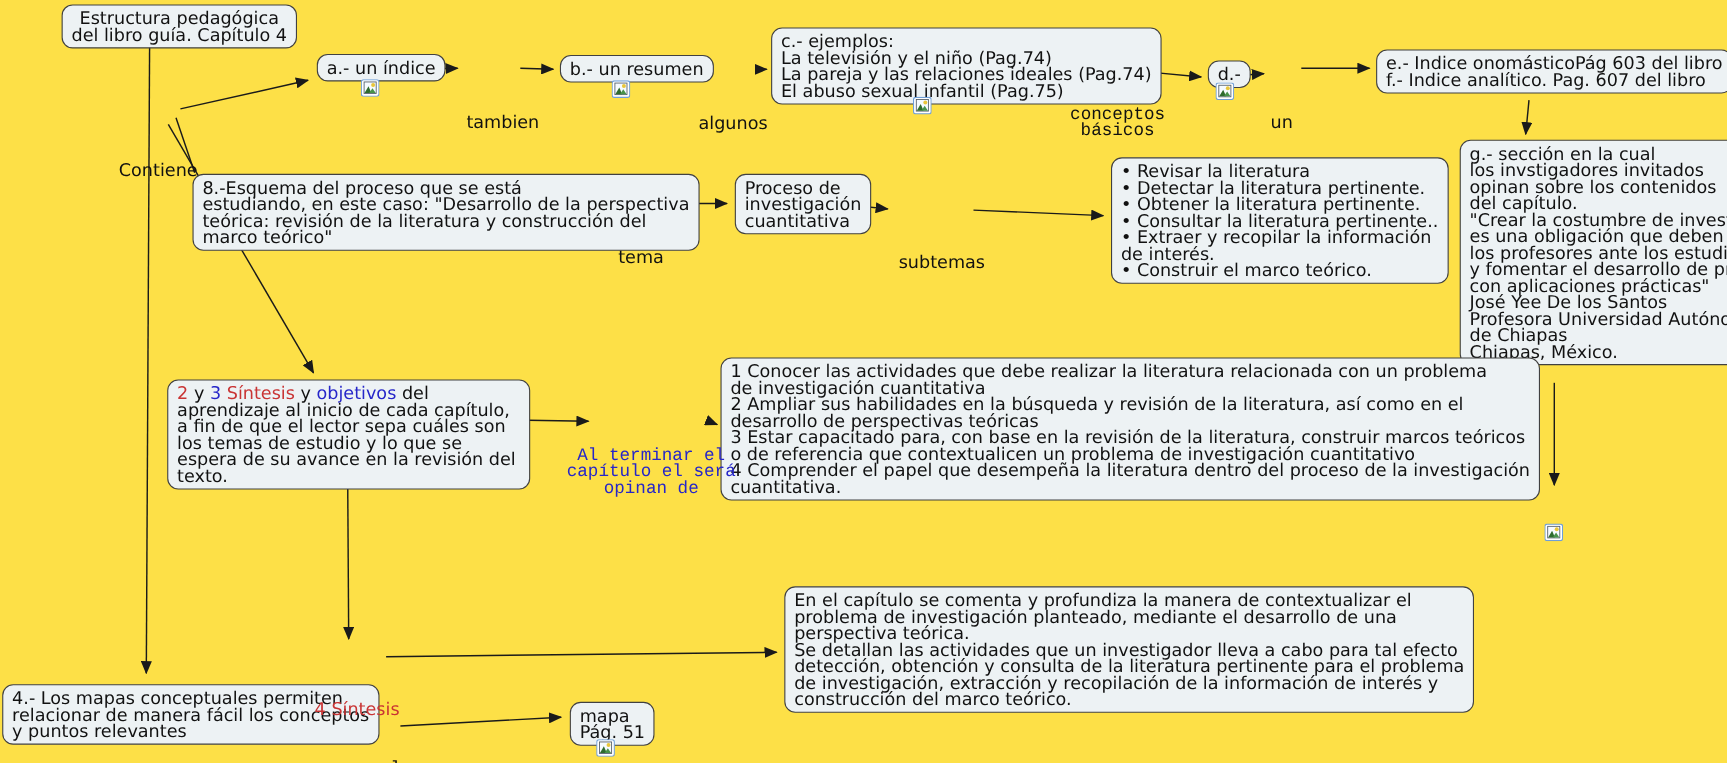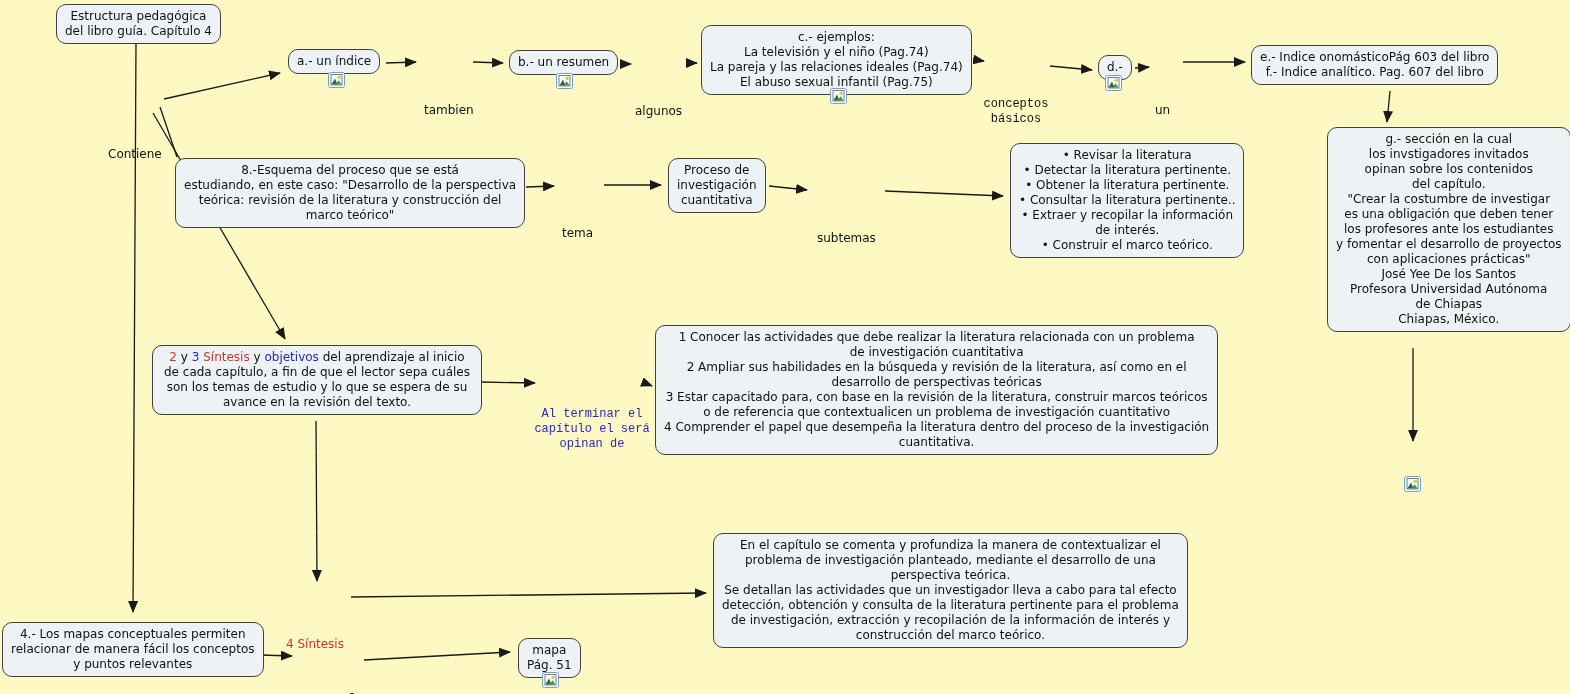--- a/index.html
+++ b/index.html
@@ -1,25 +1,25 @@
 <!DOCTYPE html>
 <html><head>
 <meta charset="utf-8">
 <style>
   html,body{margin:0;padding:0;background:#fff;}
   .canvas{
-    position:relative;width:1570px;height:694px;background:#fef9c3;
+    position:relative;width:1570px;height:694px;background:#fde047;
     font-family:"DejaVu Sans","Liberation Sans",sans-serif;
-    font-size:12px;color:#111;overflow:hidden;
+    font-size:16px;color:#111;overflow:hidden;
   }
   svg.edges{position:absolute;left:0;top:0;width:1570px;height:694px;}
   .node{
     position:absolute;background:#edf2f4;border:1px solid #414141;
     border-radius:10px;padding:4px 8px;line-height:15px;
-    white-space:pre-line;width:max-content;box-sizing:border-box;text-align:center;
+    white-space:pre-line;width:max-content;box-sizing:border-box;
   }
   .node.center{text-align:center;}
   .node.wrap{white-space:normal;}
   .lbl{
     position:absolute;line-height:15px;white-space:pre-line;
     width:max-content;text-align:center;margin-top:48px;
   }
   .lbl.cx{transform:translateX(-50%);font-family:Liberation Mono, monospace;}
   .blue{color:#2626c9;}
   .red{color:#c93434;}

